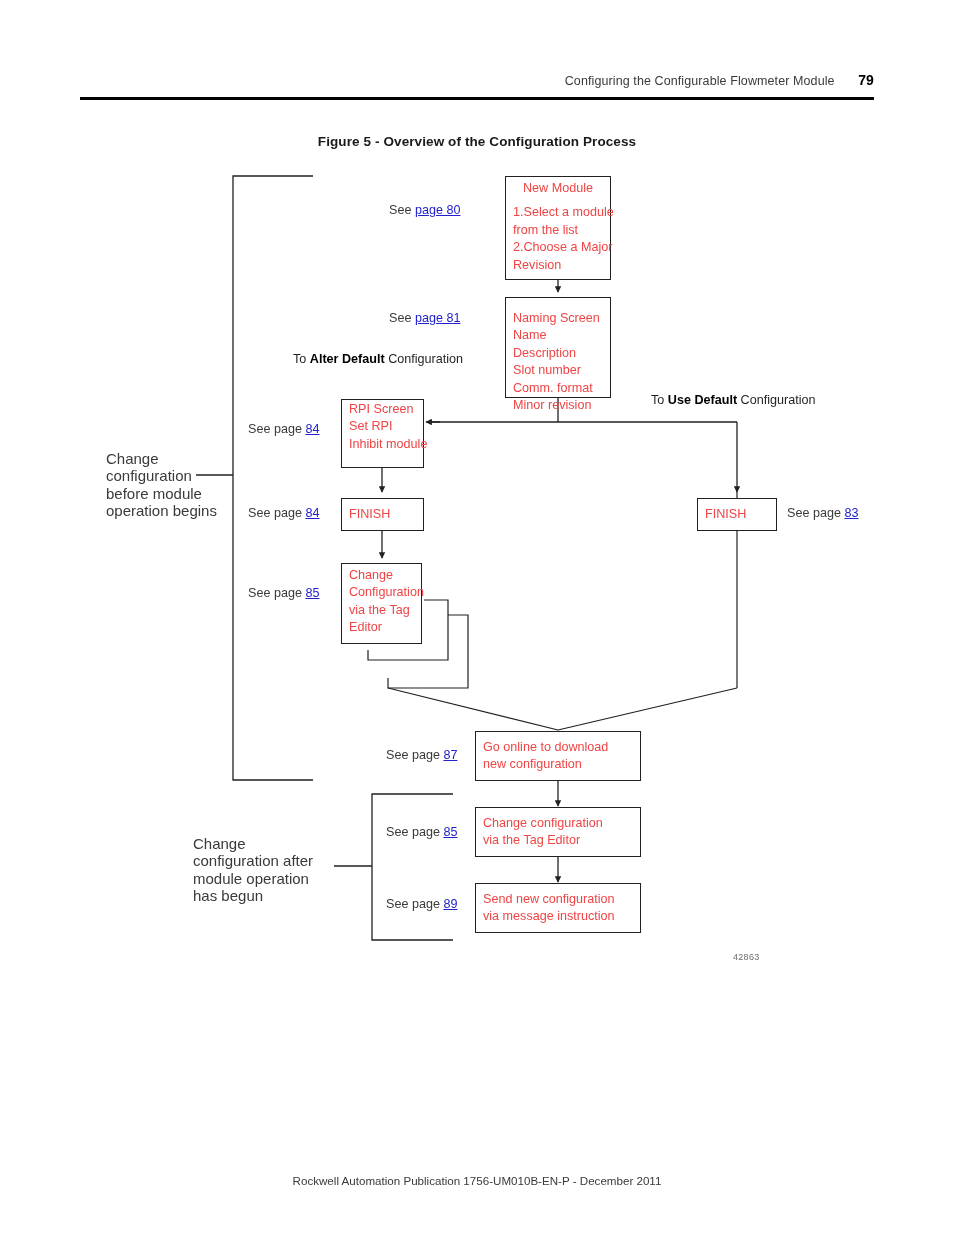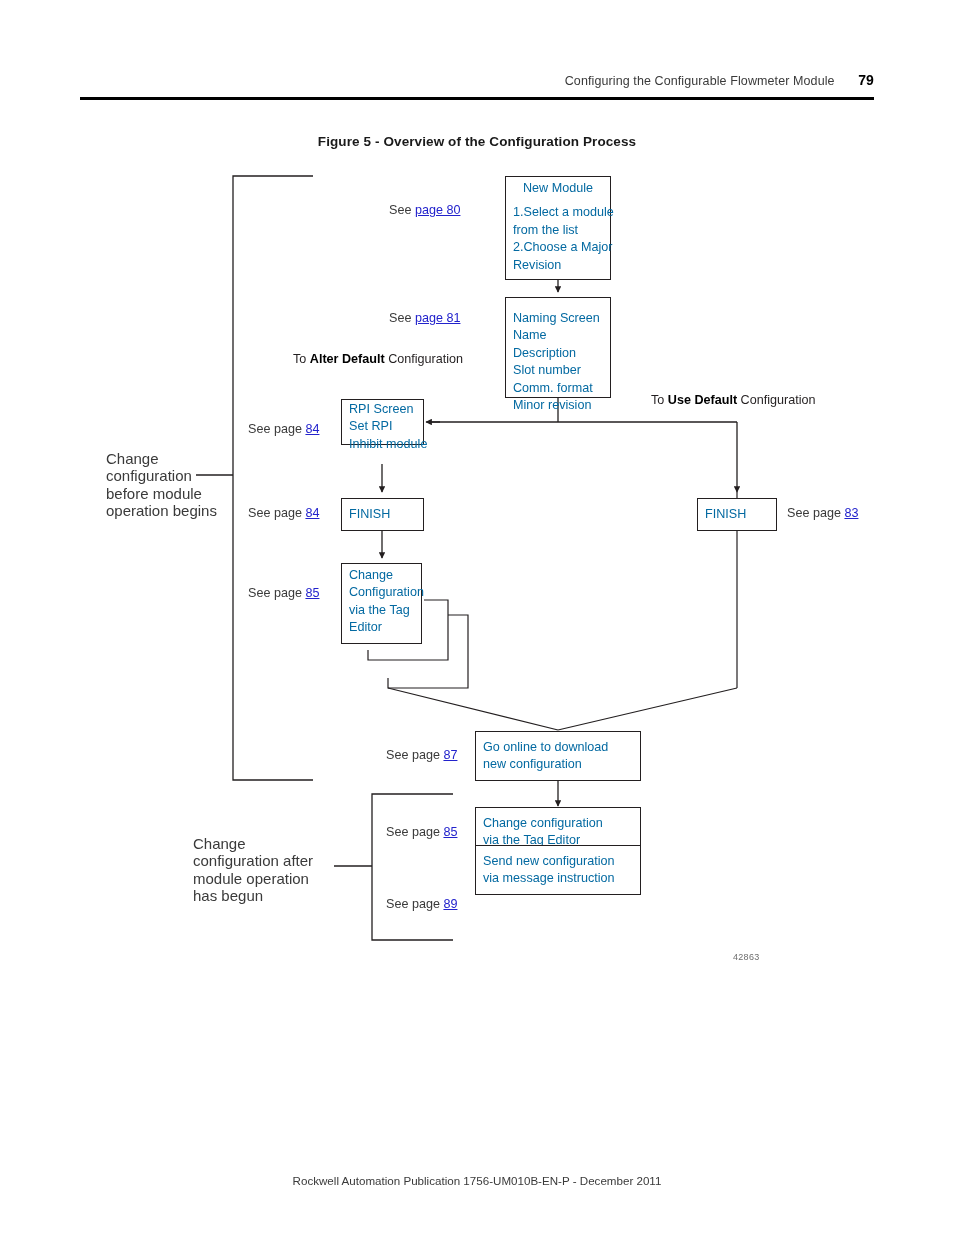--- a/index.html
+++ b/index.html
@@ -68,21 +68,21 @@
   #diagram svg { display: block; }
 
   
   .fbox {
     position: absolute;
     box-sizing: border-box;
     border: 1.3px solid #231f20;
     background: #ffffff;
     font-size: 12.6px;
     line-height: 17.4px;
-    color: #0369a1;
+    color: #ef4444;
     padding: 3px 7px;
   }
   .fbox .bx-title { text-align: center; }
   .fbox .bx-line { white-space: nowrap; }
   .fbox.vcenter {
     display: flex;
     flex-direction: column;
     justify-content: center;
     align-items: flex-start;
   }
@@ -214,21 +214,21 @@
 
 <div class="fbox" style="left:505px; top:297px; width:106px; height:101px; padding-top:12px;">
   <div class="bx-line">Naming Screen</div>
   <div class="bx-line">Name</div>
   <div class="bx-line">Description</div>
   <div class="bx-line">Slot number</div>
   <div class="bx-line">Comm. format</div>
   <div class="bx-line">Minor revision</div>
 </div>
 
-<div class="fbox" style="left:341px; top:399px; width:83px; height:46px; padding-top:1px;">
+<div class="fbox" style="left:341px; top:399px; width:83px; height:69px; padding-top:1px;">
   <div class="bx-line">RPI Screen</div>
   <div class="bx-line">Set RPI</div>
   <div class="bx-line">Inhibit module</div>
 </div>
 
 <div class="fbox vcenter" style="left:341px; top:498px; width:83px; height:33px;">
   <div>FINISH</div>
 </div>
 
 <div class="fbox vcenter" style="left:697px; top:498px; width:80px; height:33px;">
@@ -245,21 +245,21 @@
 <div class="fbox vcenter" style="left:475px; top:731px; width:166px; height:50px;">
   <div>Go online to download</div>
   <div>new configuration</div>
 </div>
 
 <div class="fbox vcenter" style="left:475px; top:807px; width:166px; height:50px;">
   <div>Change configuration</div>
   <div>via the Tag Editor</div>
 </div>
 
-<div class="fbox vcenter" style="left:475px; top:845px; width:166px; height:50px;">
+<div class="fbox vcenter" style="left:475px; top:883px; width:166px; height:50px;">
   <div>Send new configuration</div>
   <div>via message instruction</div>
 </div>
 
 <div class="branch-label" style="left:293px; top:352px;">
   <span>To </span><b>Alter Default</b><span> Configuration</span>
 </div>
 
 <div class="branch-label" style="left:651px; top:393px;">
   <span>To </span><b>Use Default</b><span> Configuration</span>

